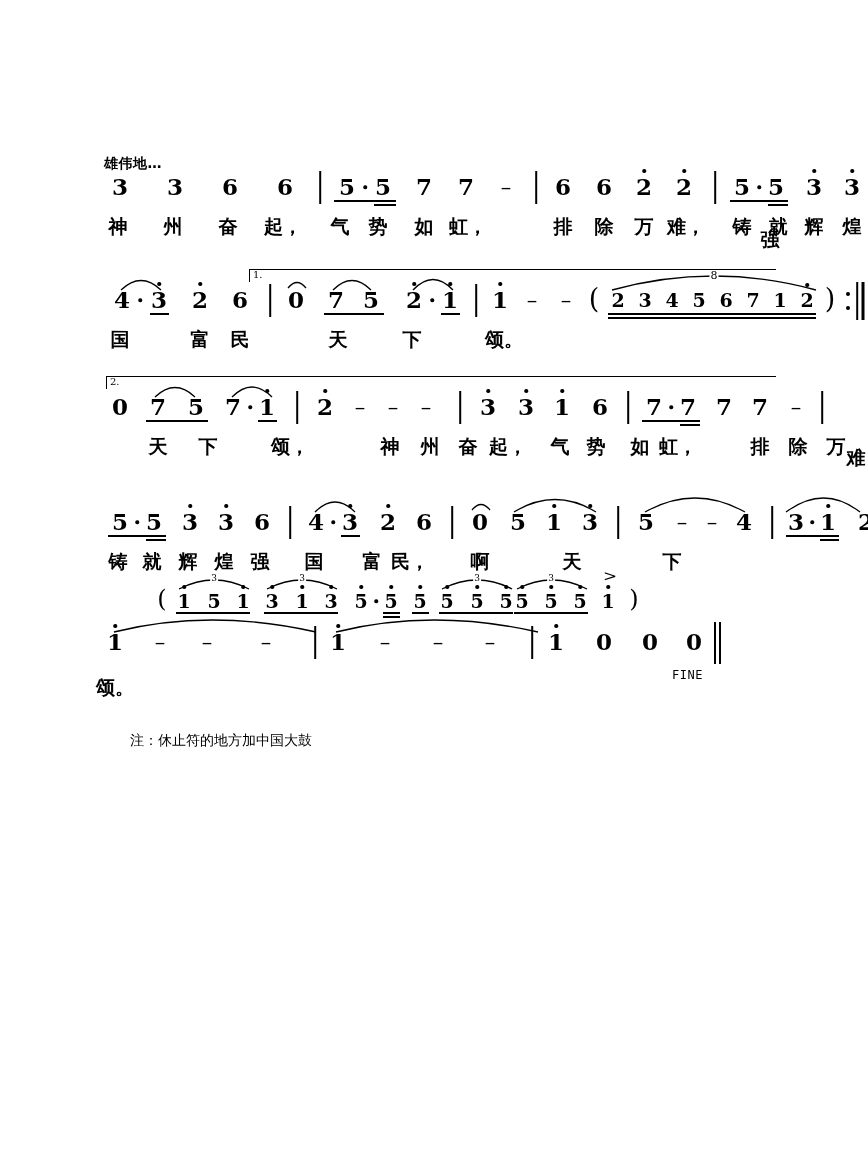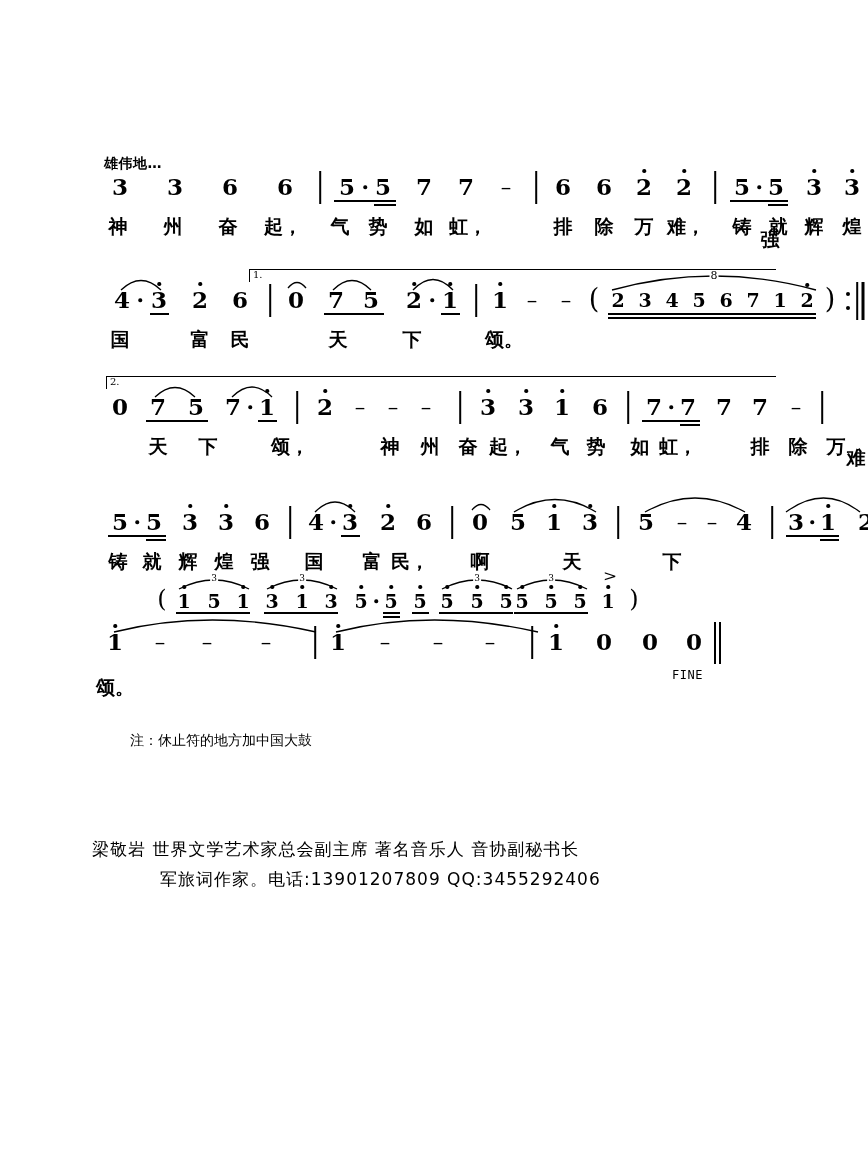--- a/index.html
+++ b/index.html
@@ -628,16 +628,14 @@
       </div>
       <div class="fine" style="left:672px; top:38px;">FINE</div>
     </div>
     <div class="lyricline" style="top:48px;">
       <div class="ly" style="left:115px;">颂。</div>
     </div>
   </div>
 
   <div class="note-text" style="left:130px; top:732px;">注：休止符的地方加中国大鼓</div>
 
-  <div class="credits" style="left:92px; top:838px;">梁敬岩 世界文学艺术家总会副主席 著名音乐人 音协副秘书长</div>
-  <div class="credits" style="left:160px; top:868px;">军旅词作家。电话:13901207809 QQ:3455292406</div>
 
 </div>
 
 </body></html>

